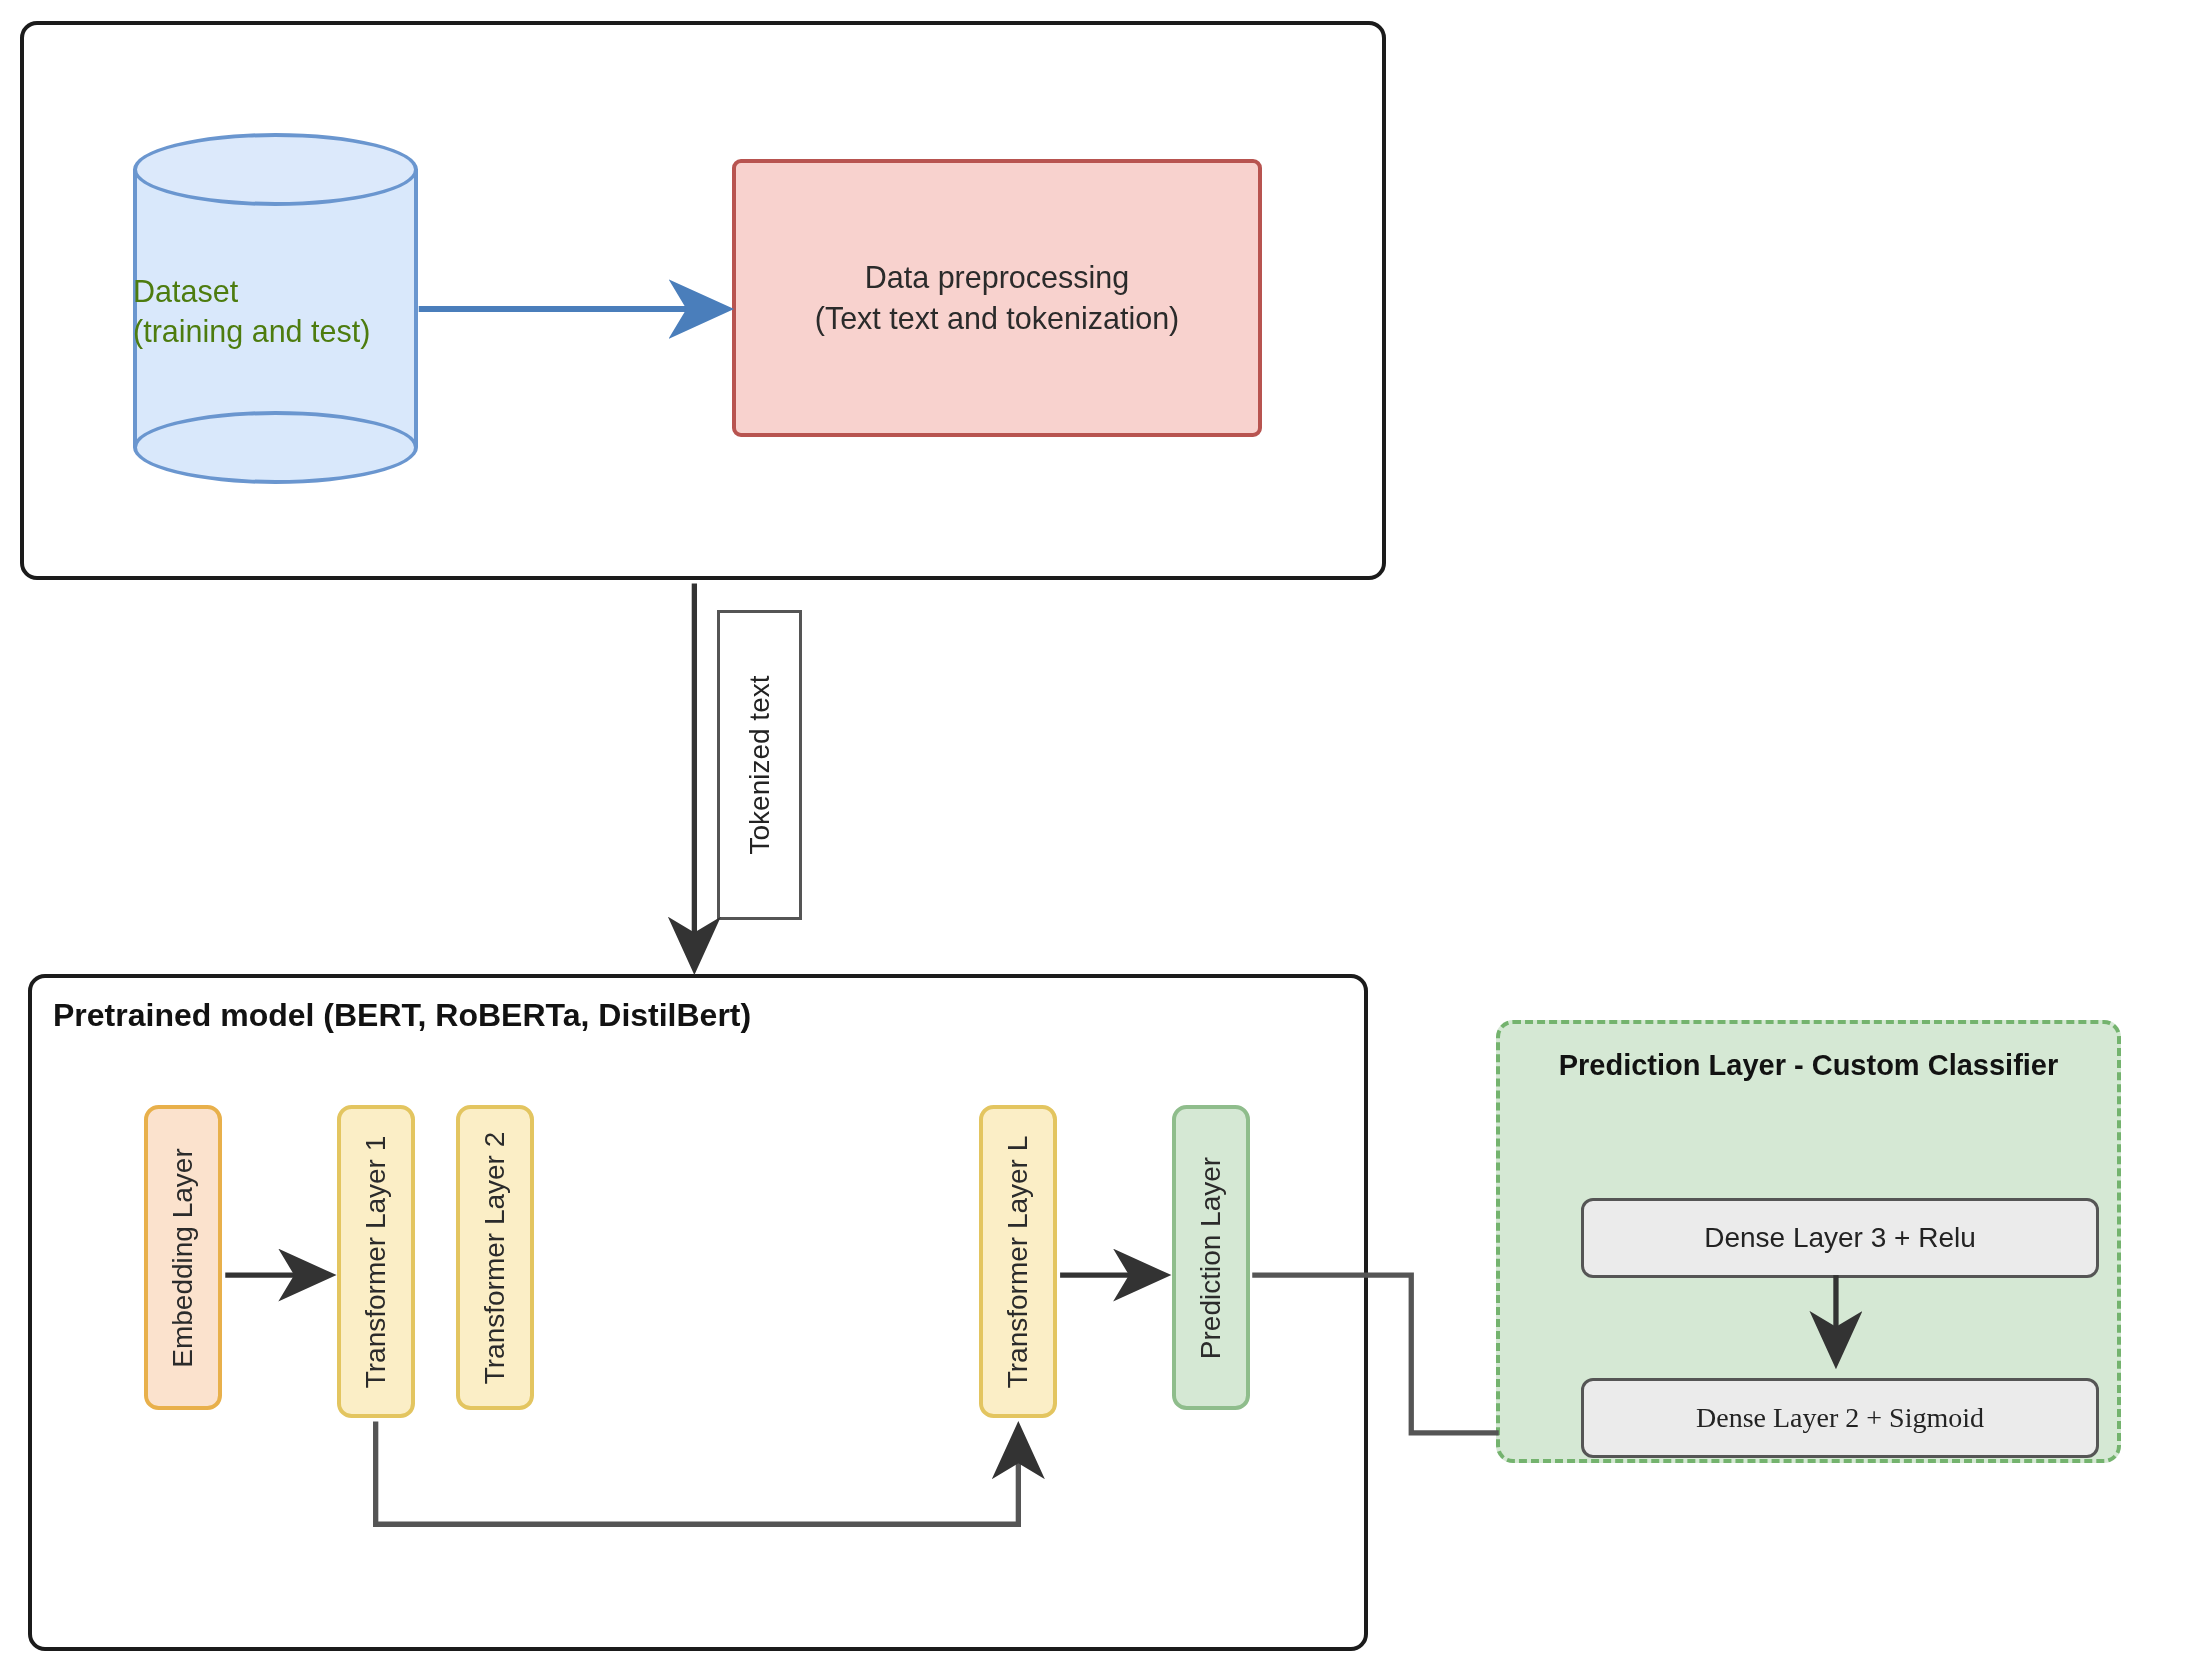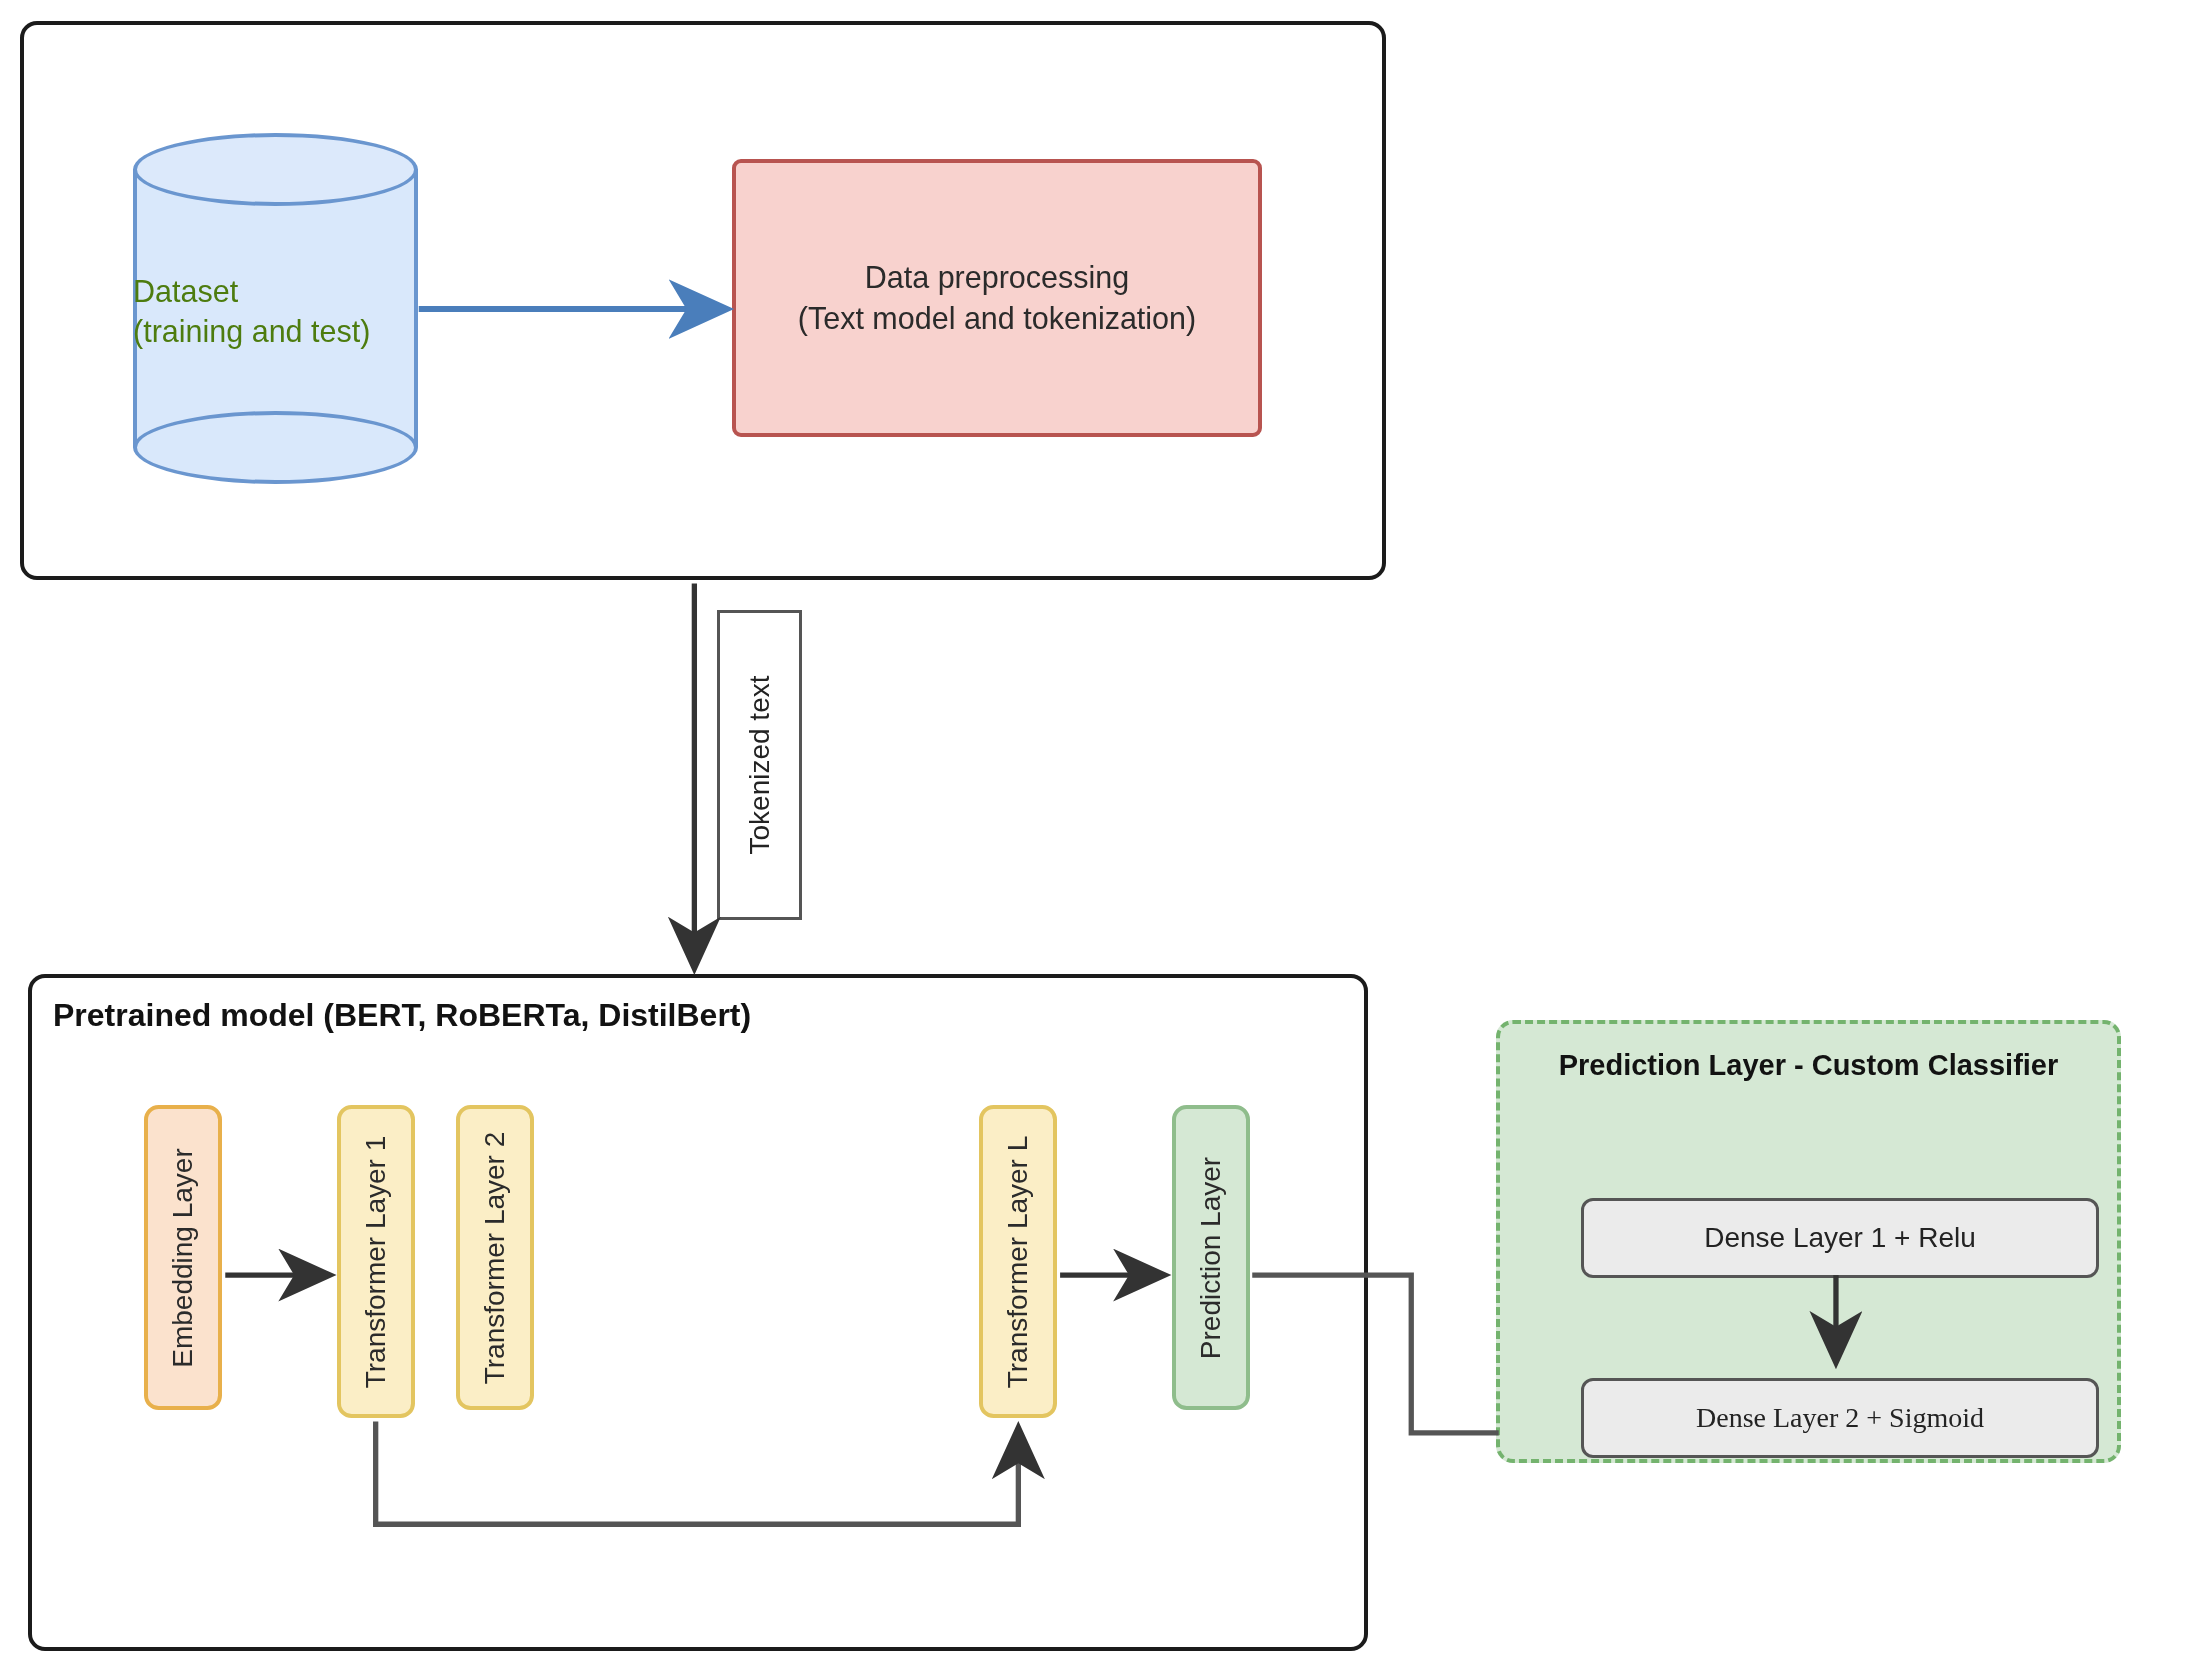--- a/index.html
+++ b/index.html
@@ -83,21 +83,21 @@
     <div class="cyl-top"></div>
     <div class="cyl-label">
       <div>Dataset</div>
       <div>(training and  test)</div>
     </div>
   </div>
 
   <div id="preprocess-box">
     <div>
       <div>Data preprocessing</div>
-      <div>(Text model and tokenization)</div>
+      <div>(Text text and tokenization)</div>
     </div>
   </div>
 
   <div id="tokenized-label">
     <span>Tokenized text</span>
   </div>
 
   <div class="outer-box" id="bottom-container"></div>
   <div id="model-title">Pretrained model (BERT, RoBERTa, DistilBert)</div>
 
@@ -112,21 +112,21 @@
   </div>
   <div class="layer-pill pill-transformer" id="pill-tlL">
     <span>Transformer Layer L</span>
   </div>
   <div class="layer-pill pill-prediction" id="pill-predlayer">
     <span>Prediction Layer</span>
   </div>
 
   <div id="classifier-panel">
     <div id="classifier-title">Prediction Layer - Custom Classifier</div>
-    <div class="dense-box" id="dense1">Dense Layer 1 + Relu</div>
+    <div class="dense-box" id="dense1">Dense Layer 3 + Relu</div>
     <div class="dense-box" id="dense2">Dense Layer 2 + Sigmoid</div>
   </div>
 
   <svg id="connectors" viewBox="0 0 3328 2524" xmlns="http://www.w3.org/2000/svg">
     <defs>
       <marker id="arrow-blue" markerWidth="12" markerHeight="12" refX="9" refY="5" orient="auto" markerUnits="strokeWidth">
         <path d="M0,0 L11,5 L0,10 L3,5 z" fill="#4a7ebb"></path>
       </marker>
       <marker id="arrow-black" markerWidth="12" markerHeight="12" refX="9" refY="5" orient="auto" markerUnits="strokeWidth">
         <path d="M0,0 L11,5 L0,10 L3,5 z" fill="#333333"></path>

